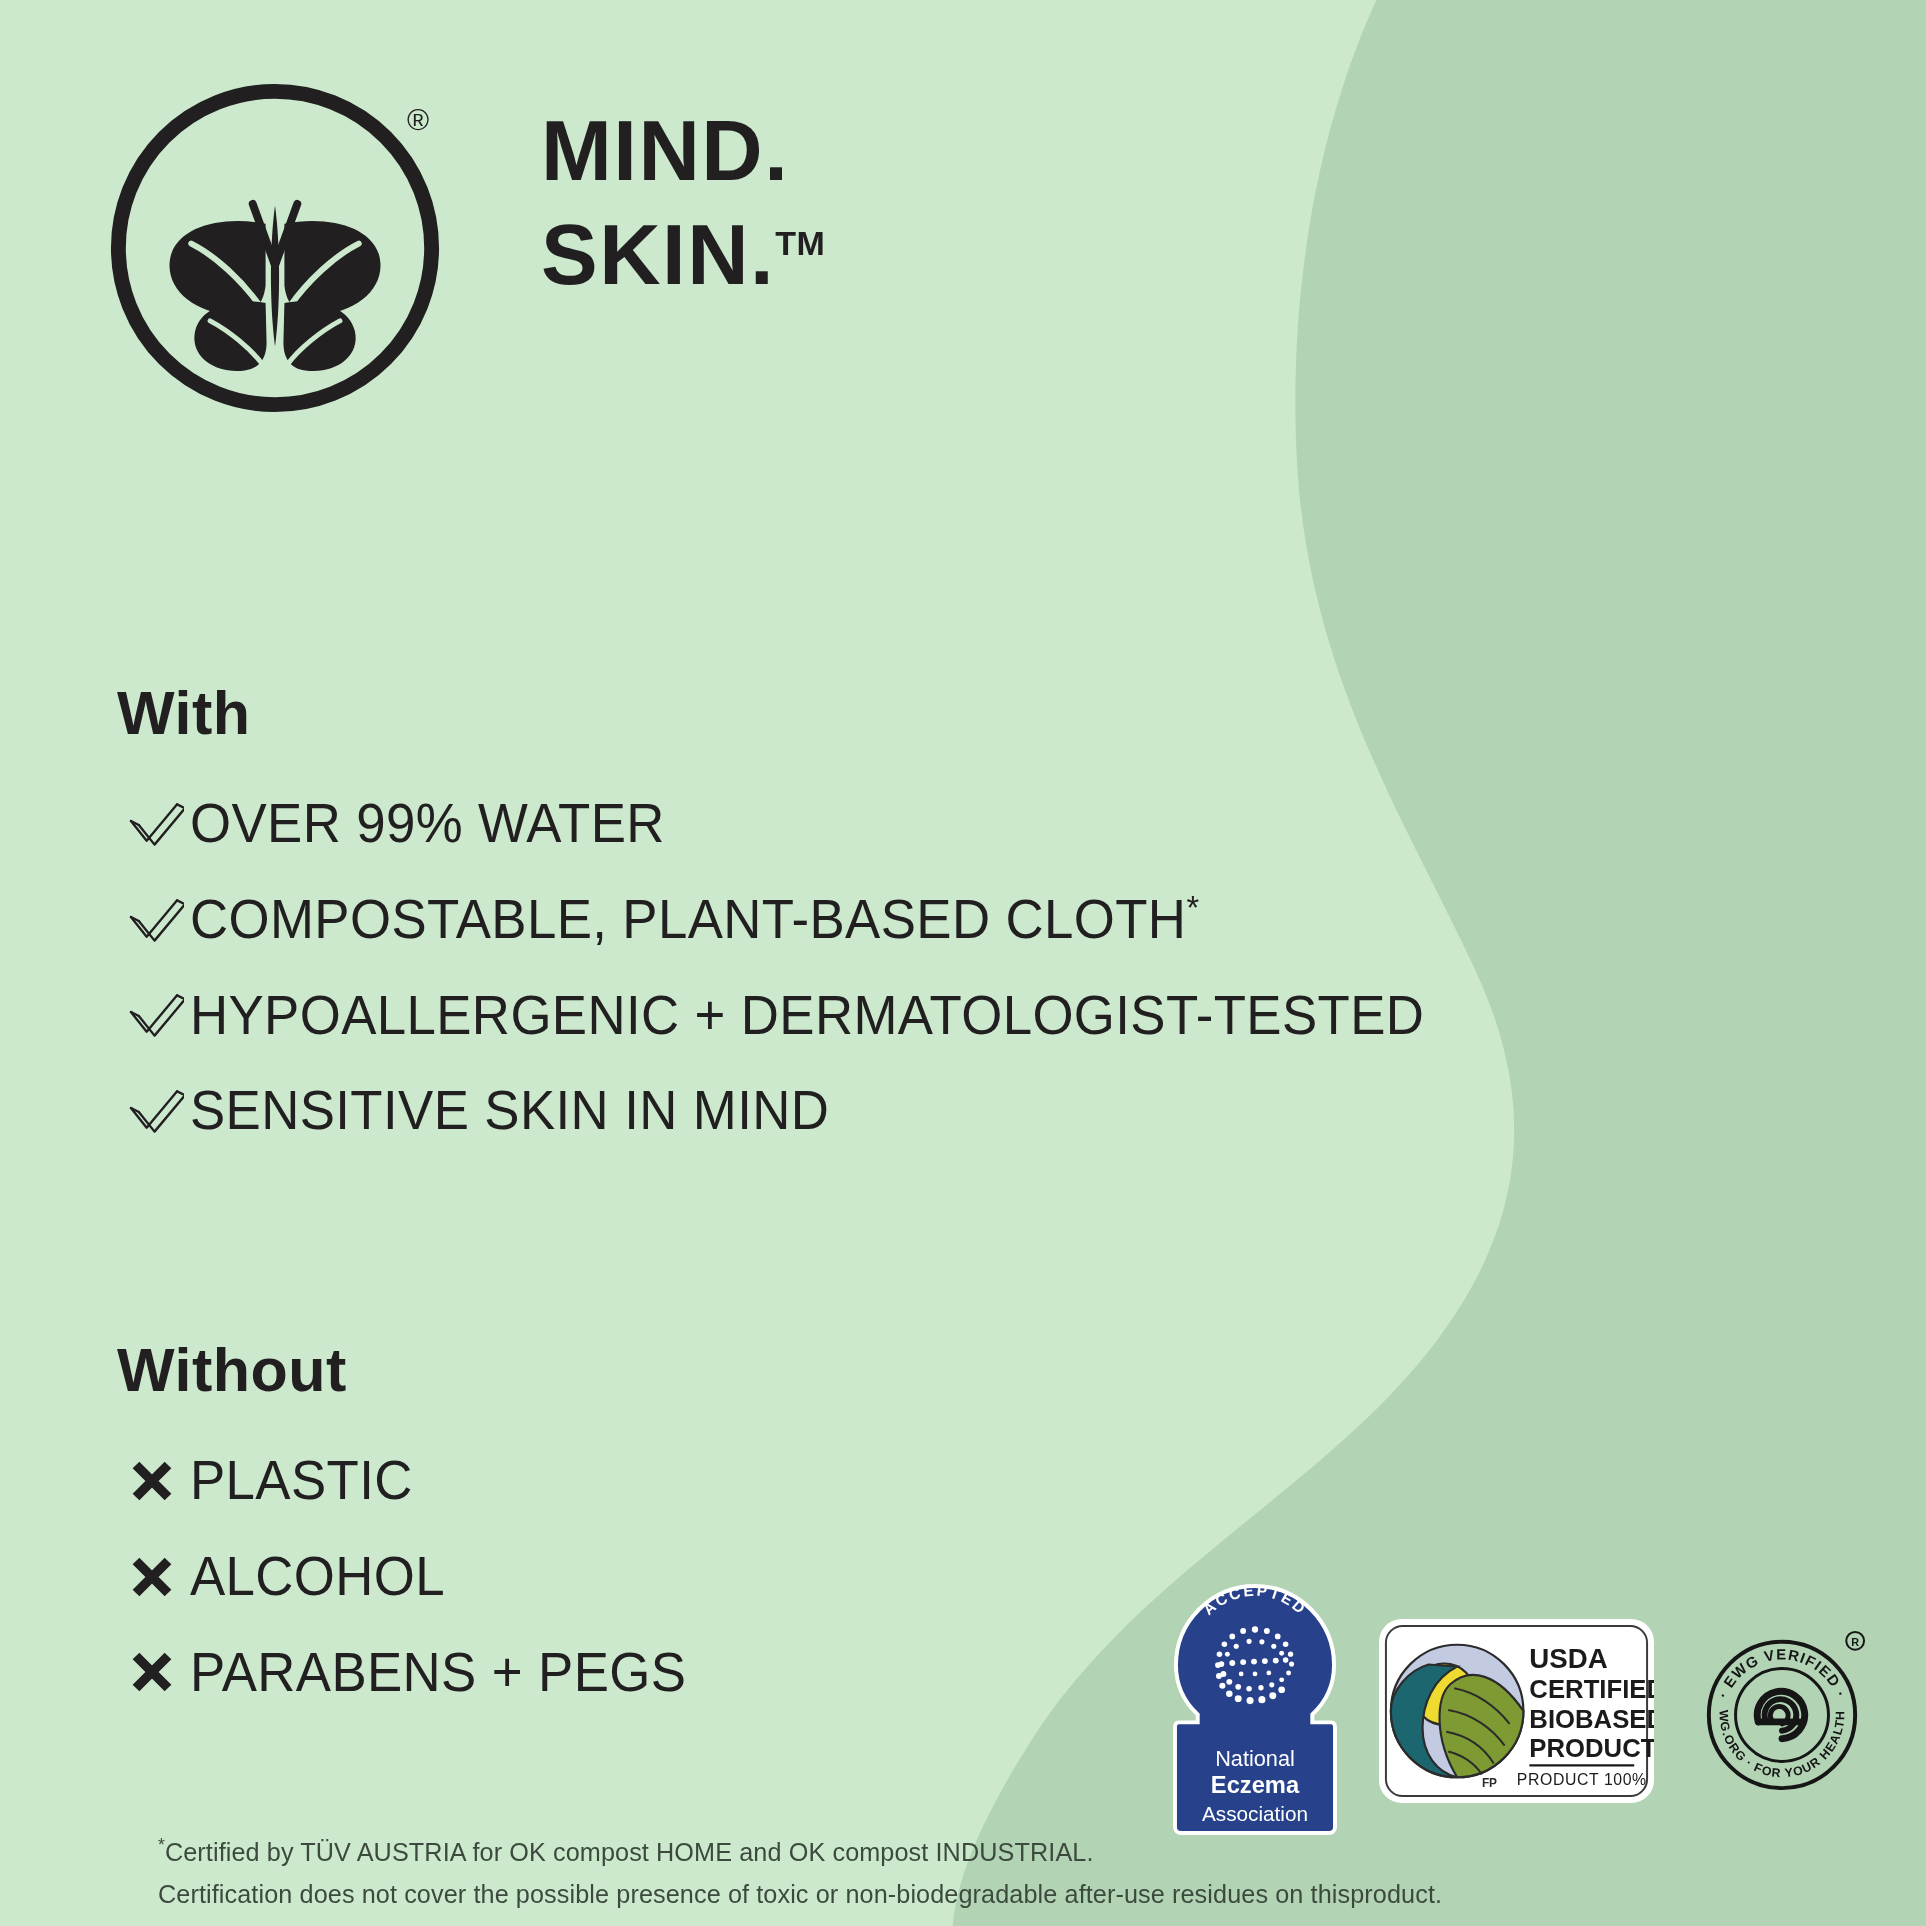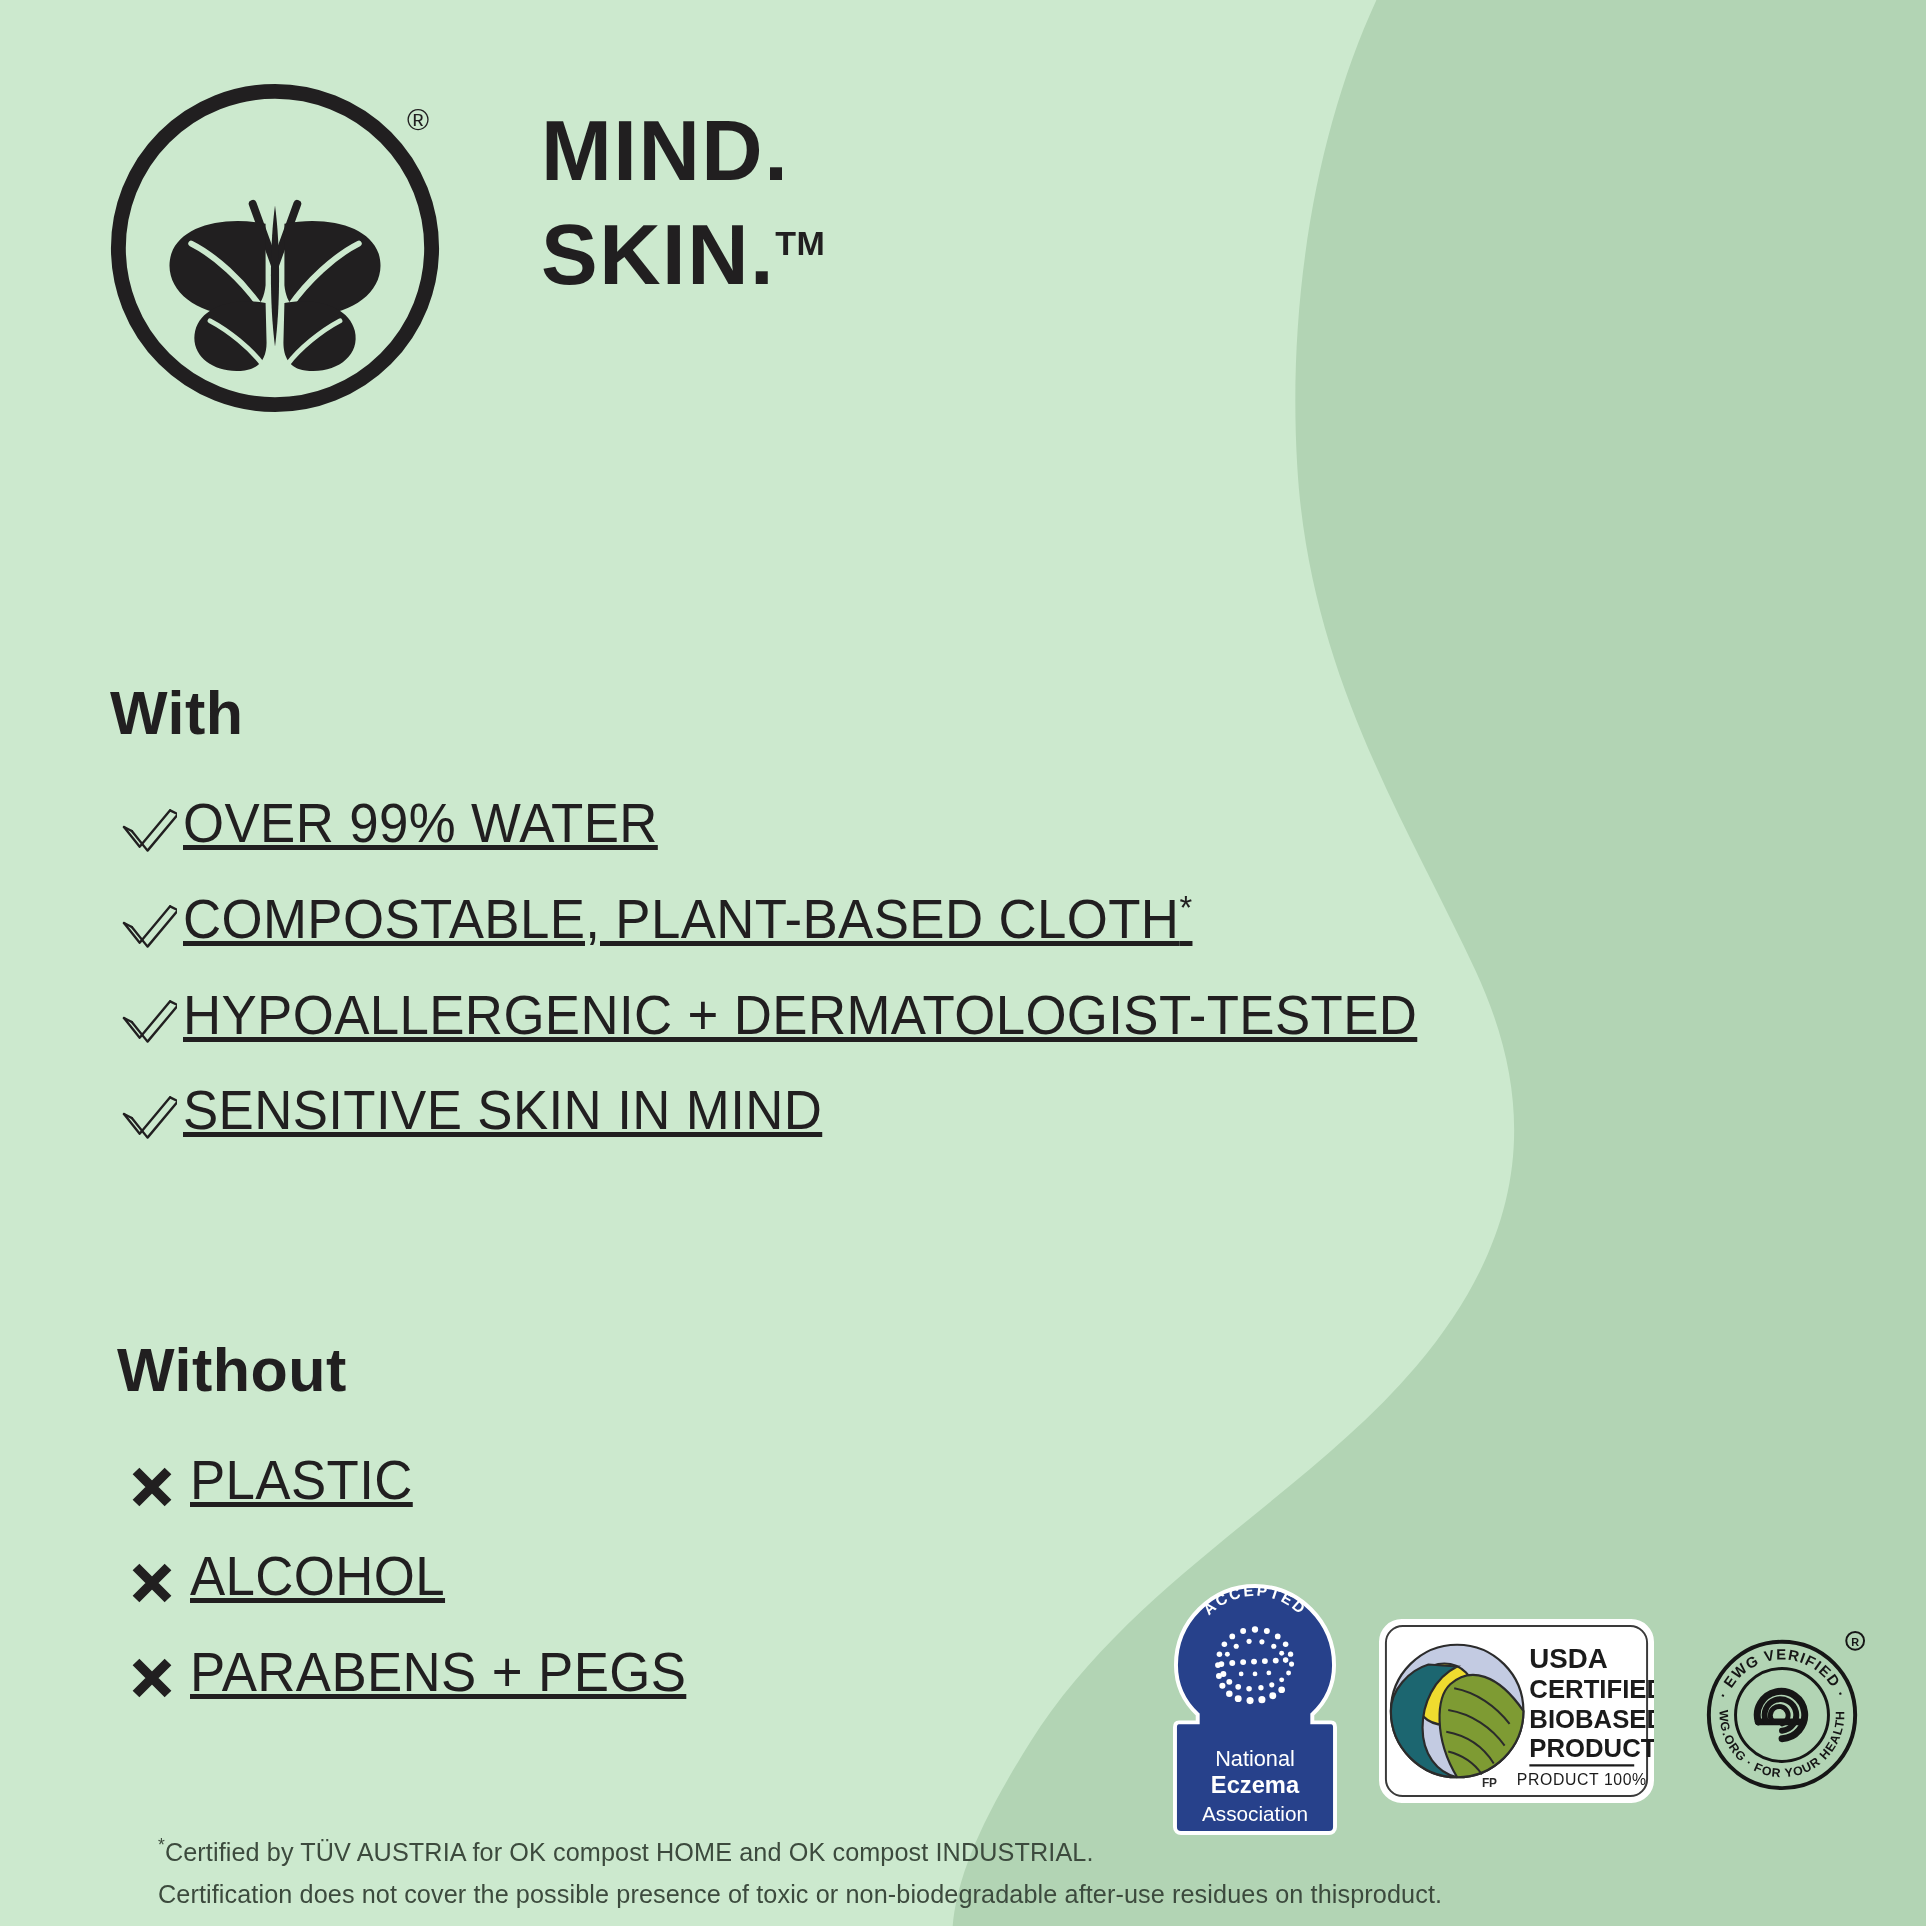--- a/index.html
+++ b/index.html
@@ -63,38 +63,37 @@
     white-space: nowrap;
   }
   .tm-mark {
     font-size: 34px;
     font-weight: 700;
     vertical-align: super;
     letter-spacing: 0.5px;
   }
 
   
-  .section-with   { position: absolute; left: 110px; top: 683px; }
+  .section-with   { position: absolute; left: 117px; top: 683px; }
   .section-without{ position: absolute; left: 117px; top: 1340px; }
 
   .section-title {
     font-size: 61px;
     font-weight: 700;
     letter-spacing: 0.5px;
     line-height: 1;
     margin: 0 0 51px 0;
   }
 
   .feature-list { list-style: none; margin: 0; padding: 0; }
   .feature-item {
     display: flex;
-    align-items: flex-end;
+    align-items: center;
     margin: 0 0 38px 0;
     white-space: nowrap;
-    text-decoration: underline;
   }
   .feature-item:last-child { margin-bottom: 0; }
 
   .bullet-icon {
     flex: 0 0 auto;
     width: 61px;
     display: flex;
     align-items: center;
     justify-content: flex-start;
     margin-left: 12px;

